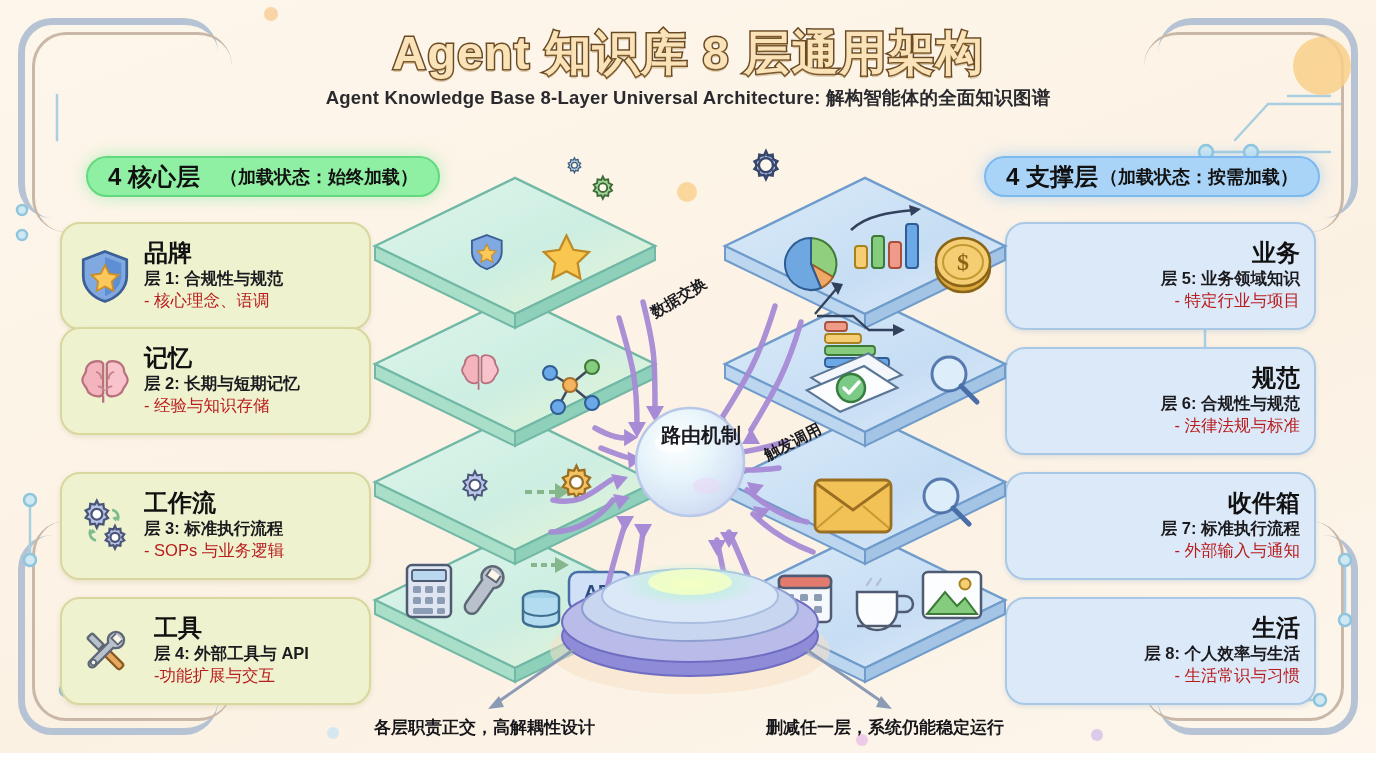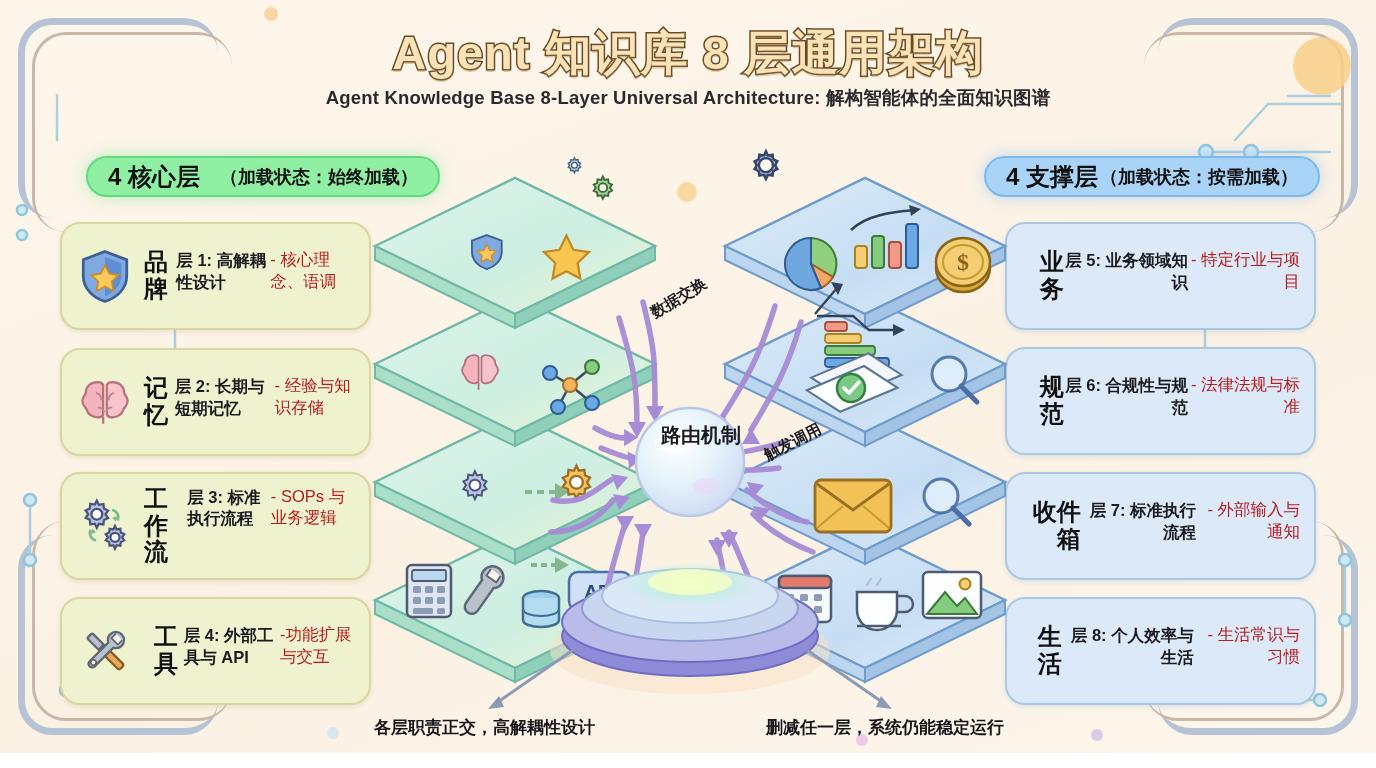--- a/index.html
+++ b/index.html
@@ -71,27 +71,27 @@
   }
   .card.left {
     left: 60px; background: #eef2cf; border: 2px solid #d8d79d;
     box-shadow: 0 2px 5px rgba(150,150,90,.20);
   }
   .card.right {
     right: 60px; background: #dce9f8; border: 2px solid #a8c8e6;
     box-shadow: 0 2px 5px rgba(110,150,190,.20);
     flex-direction: row-reverse; text-align: right;
   }
-  .card .txt { display: flex; flex-direction: row; justify-content: center; }
+  .card .txt { display: flex; flex-direction: column; justify-content: center; }
   .card .t1 { font-size: 24px; font-weight: bold; color: #111; line-height: 1.12; }
   .card .t2 { font-size: 16.5px; font-weight: bold; color: #1b1b1f; line-height: 1.32; margin-top: 1px; }
   .card .t3 { font-size: 16.5px; font-weight: normal; color: #b91c1c; line-height: 1.32; }
   .card .ic { width: 58px; height: 58px; flex: 0 0 58px; }
 
-  #c1 { top: 222px; } #c2 { top: 348px; } #c3 { top: 472px; } #c4 { top: 597px; gap: 20px; }
+  #c1 { top: 222px; } #c2 { top: 327px; } #c3 { top: 472px; } #c4 { top: 597px; gap: 20px; }
   #c5 { top: 222px; } #c6 { top: 347px; } #c7 { top: 472px; } #c8 { top: 597px; }
 
   
   #center { position: absolute; left: 355px; top: 180px; width: 670px; height: 560px; }
   #center svg { width: 100%; height: 100%; overflow: visible; }
   .flow-label {
     position: absolute; font-size: 15.5px; font-weight: bold; color: #1a1a20;
     white-space: nowrap;
   }
   #lbl-exchange { left: 648px; top: 288px; transform: rotate(-31deg); }
@@ -185,21 +185,21 @@
   <div class="card left" id="c1">
     <span class="ic">
       <svg viewBox="0 0 64 64">
           <path d="M32 5 L56 14 V32 C56 46 45 56 32 60 C19 56 8 46 8 32 V14 Z" fill="#7fa9e0" stroke="#3c5f96" stroke-width="3"></path>
           <path d="M32 11 L50 18 V32 C50 43 41 51 32 54 Z" fill="#5e8fd4"></path>
           <path d="M32 20 l4.6 9.4 10.4 1.5-7.5 7.3 1.8 10.3L32 43.6 22.7 48.5l1.8-10.3-7.5-7.3 10.4-1.5z" fill="#fbc85c" stroke="#c98f2a" stroke-width="2"></path>
         </svg>
     </span>
     <span class="txt">
       <span class="t1">品牌</span>
-      <span class="t2">层 1: 高解耦性设计</span>
+      <span class="t2">层 1: 合规性与规范</span>
       <span class="t3">- 核心理念、语调</span>
     </span>
   </div>
 
   <div class="card left" id="c2">
     <span class="ic">
       <svg viewBox="0 0 64 64">
           <path d="M24 10c-8 0-13 5-13 11 0 3-4 5-4 10s4 7 5 10c1 4 6 8 12 8 3 0 5-1 6-3V13c-1-2-3-3-6-3z" fill="#f3b4bd" stroke="#b9707e" stroke-width="2.5"></path>
           <path d="M40 10c8 0 13 5 13 11 0 3 4 5 4 10s-4 7-5 10c-1 4-6 8-12 8-3 0-5-1-6-3V13c1-2 3-3 6-3z" fill="#f8c3cb" stroke="#b9707e" stroke-width="2.5"></path>
           <path d="M22 22c4 1 6 4 6 8M42 22c-4 1-6 4-6 8M24 38c4 0 6 2 7 5M40 38c-4 0-6 2-7 5" stroke="#c4818e" stroke-width="2" fill="none"></path>

